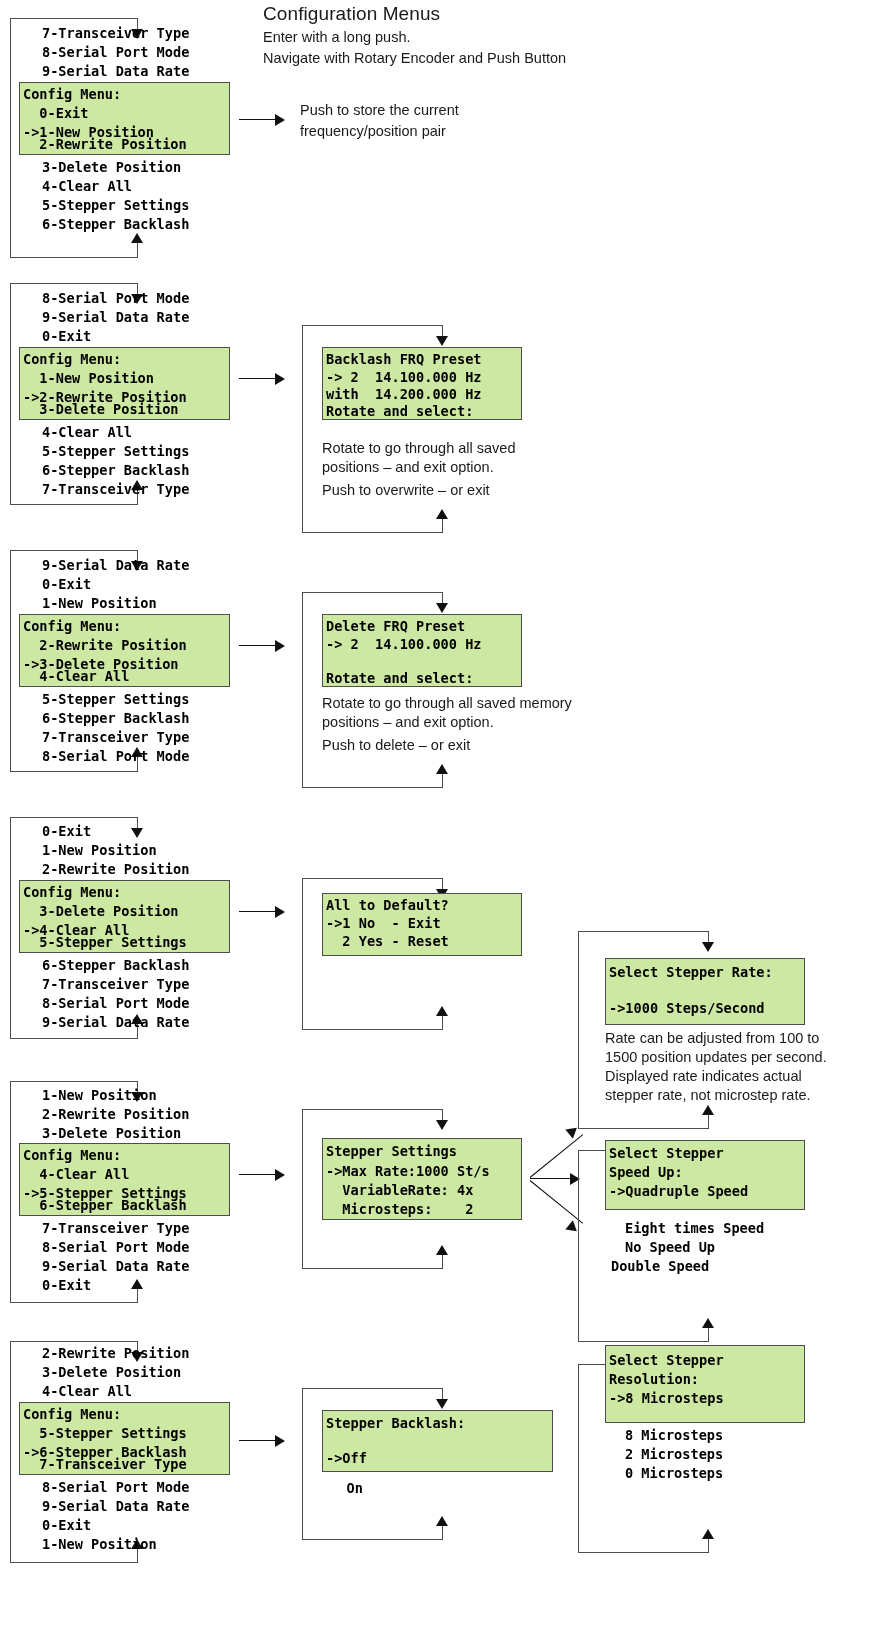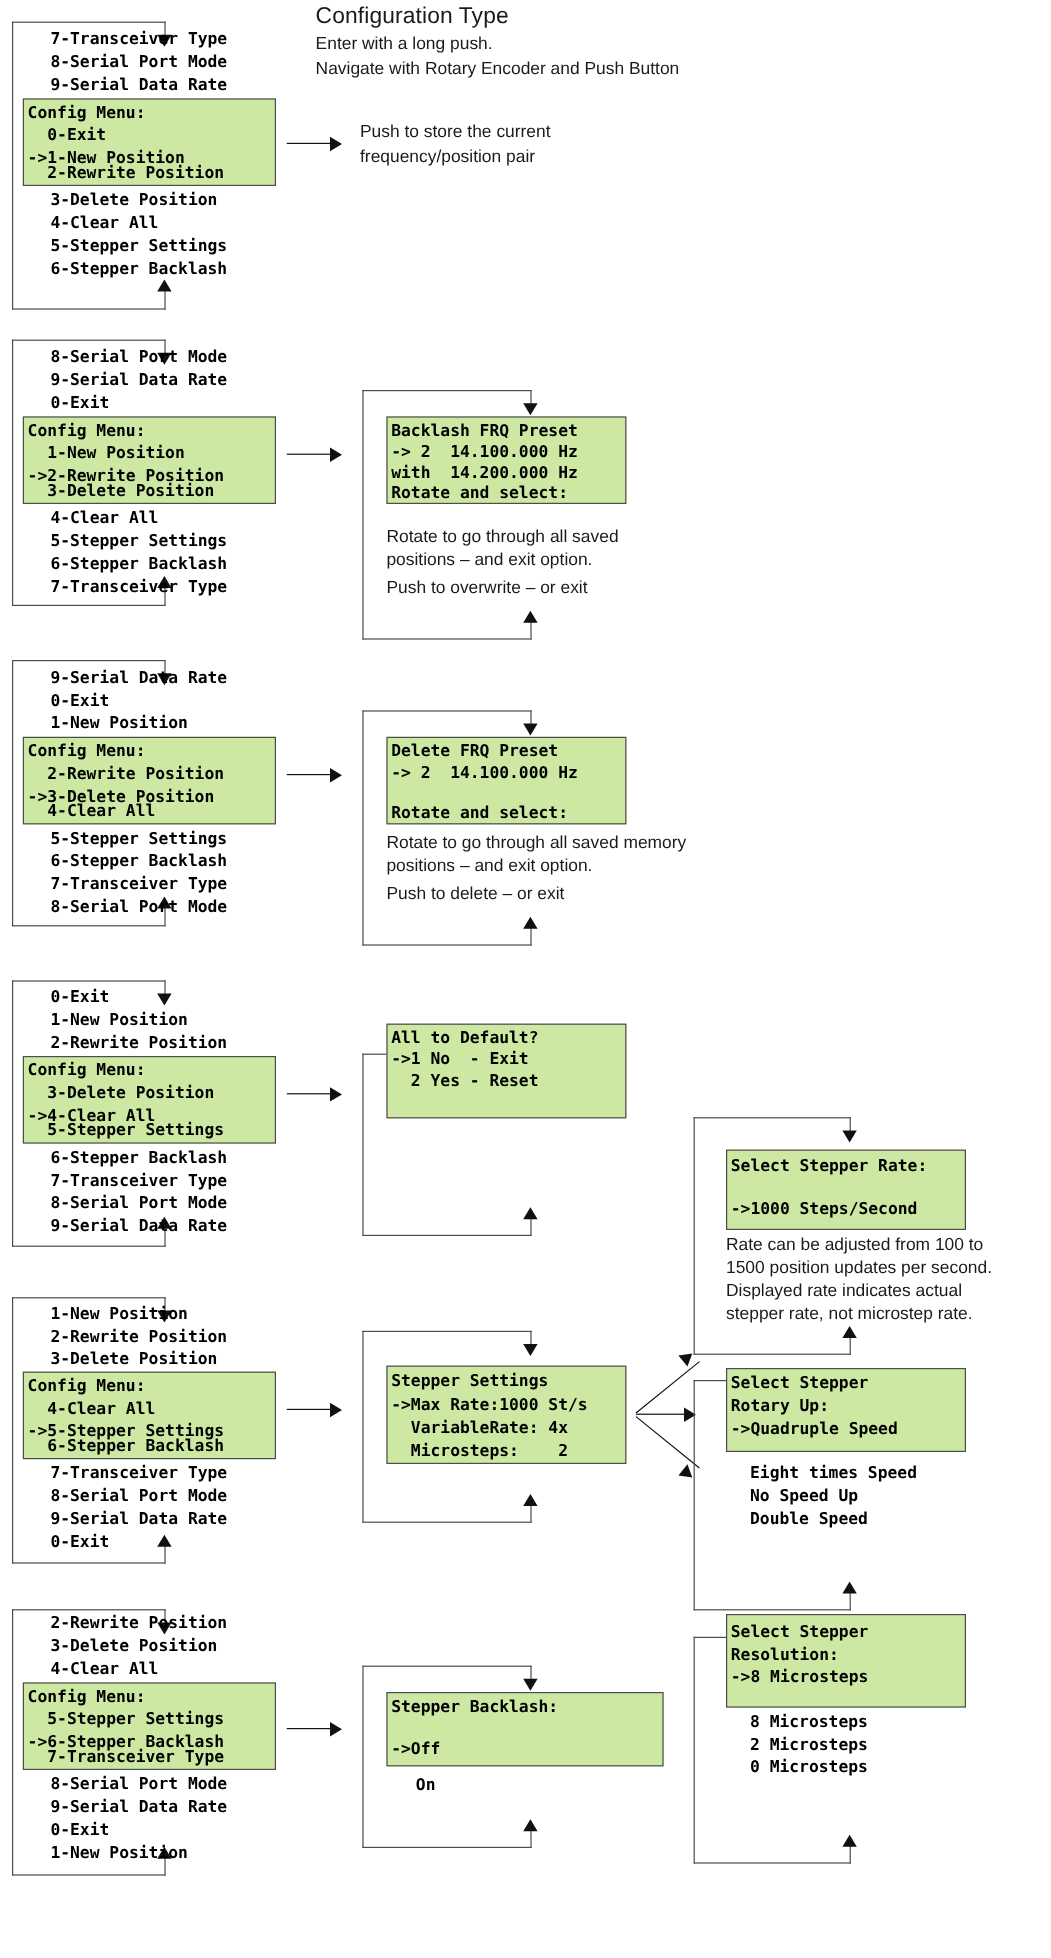--- a/index.html
+++ b/index.html
@@ -41,21 +41,21 @@
   .ah-up    {border-left:6px solid transparent;border-right:6px solid transparent;border-bottom:10px solid #111;}
   .ah-right {border-top:6px solid transparent;border-bottom:6px solid transparent;border-left:10px solid #111;}
 
   .diag{position:absolute;transform-origin:0 50%;height:0;border-top:1.8px solid #111;}
 </style>
 </head>
 <body>
 
 <div id="stage">
 
-  <div class="hdr-title">Configuration Type</div>
+  <div class="hdr-title">Configuration Menus</div>
   <div class="hdr-line" style="top:29px">Enter with a long push.</div>
   <div class="hdr-line" style="top:50px">Navigate with Rotary Encoder and Push Button</div>
 
   <div>
 
     <div class="ln-v" style="left:10px;top:18px;height:240px"></div>
     <div class="ln-h" style="left:10px;top:18px;width:128px"></div>
     <div class="ln-v" style="left:137px;top:18px;height:14px"></div>
     <div class="ah ah-down" style="left:131px;top:29px"></div>
     <div class="ln-h" style="left:10px;top:257px;width:128px"></div>
@@ -209,21 +209,21 @@
     <div class="ah ah-right" style="left:275px;top:906px"></div>
 
     <div class="ln-v" style="left:302px;top:878px;height:152px"></div>
     <div class="ln-h" style="left:302px;top:878px;width:141px"></div>
     <div class="ln-v" style="left:442px;top:878px;height:14px"></div>
     <div class="ah ah-down" style="left:436px;top:889px"></div>
     <div class="ln-h" style="left:302px;top:1029px;width:141px"></div>
     <div class="ln-v" style="left:442px;top:1015px;height:15px"></div>
     <div class="ah ah-up" style="left:436px;top:1006px"></div>
 
-    <div class="lcd" style="left:322px;top:853px;width:200px;height:79px">
+    <div class="lcd" style="left:322px;top:893px;width:200px;height:63px">
       <div class="mono lcd-line" style="left:3px;top:2px">All to Default?</div>
       <div class="mono lcd-line" style="left:3px;top:20px">-&gt;1 No  - Exit</div>
       <div class="mono lcd-line" style="left:3px;top:38px">  2 Yes - Reset</div>
     </div>
   </div>
 
   <div>
     <div class="ln-v" style="left:578px;top:931px;height:198px"></div>
     <div class="ln-h" style="left:578px;top:931px;width:131px"></div>
     <div class="ln-v" style="left:708px;top:931px;height:12px"></div>
@@ -300,27 +300,27 @@
     <div class="ln-v" style="left:578px;top:1150px;height:192px"></div>
     <div class="ln-h" style="left:578px;top:1150px;width:131px"></div>
     <div class="ln-v" style="left:708px;top:1150px;height:12px"></div>
     <div class="ah ah-down" style="left:702px;top:1161px"></div>
     <div class="ln-h" style="left:578px;top:1341px;width:131px"></div>
     <div class="ln-v" style="left:708px;top:1327px;height:15px"></div>
     <div class="ah ah-up" style="left:702px;top:1318px"></div>
 
     <div class="lcd" style="left:605px;top:1140px;width:200px;height:70px">
       <div class="mono lcd-line" style="left:3px;top:3px">Select Stepper</div>
-      <div class="mono lcd-line" style="left:3px;top:22px">Rotary Up:</div>
+      <div class="mono lcd-line" style="left:3px;top:22px">Speed Up:</div>
       <div class="mono lcd-line" style="left:3px;top:41px">-&gt;Quadruple Speed</div>
     </div>
 
     <div class="mono menu-line" style="left:625px;top:1219px">Eight times Speed</div>
     <div class="mono menu-line" style="left:625px;top:1238px">No Speed Up</div>
-    <div class="mono menu-line" style="left:625px;top:1257px">Double Speed</div>
+    <div class="mono menu-line" style="left:611px;top:1257px">Double Speed</div>
   </div>
 
   <div>
     <div class="ln-v" style="left:10px;top:1341px;height:222px"></div>
     <div class="ln-h" style="left:10px;top:1341px;width:128px"></div>
     <div class="ln-v" style="left:137px;top:1341px;height:14px"></div>
     <div class="ah ah-down" style="left:131px;top:1352px"></div>
     <div class="ln-h" style="left:10px;top:1562px;width:128px"></div>
     <div class="ln-v" style="left:137px;top:1548px;height:15px"></div>
     <div class="ah ah-up" style="left:131px;top:1539px"></div>

